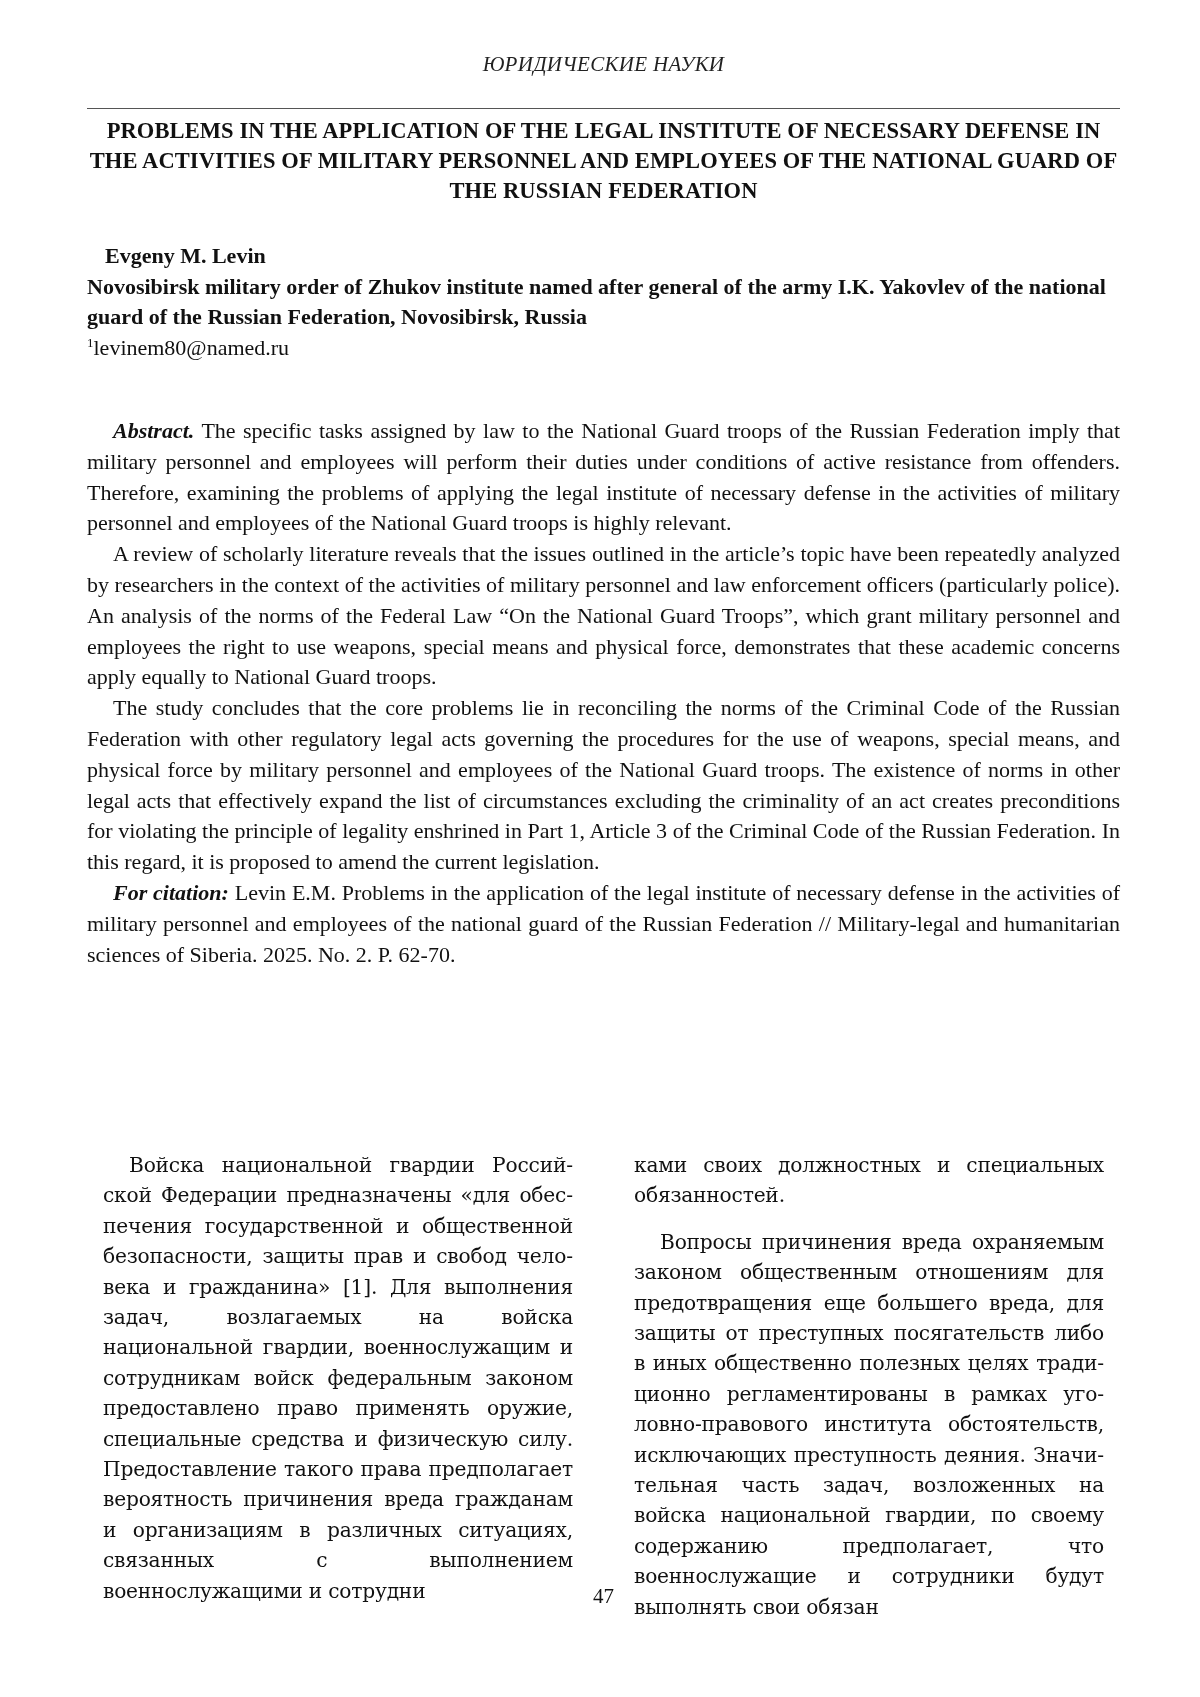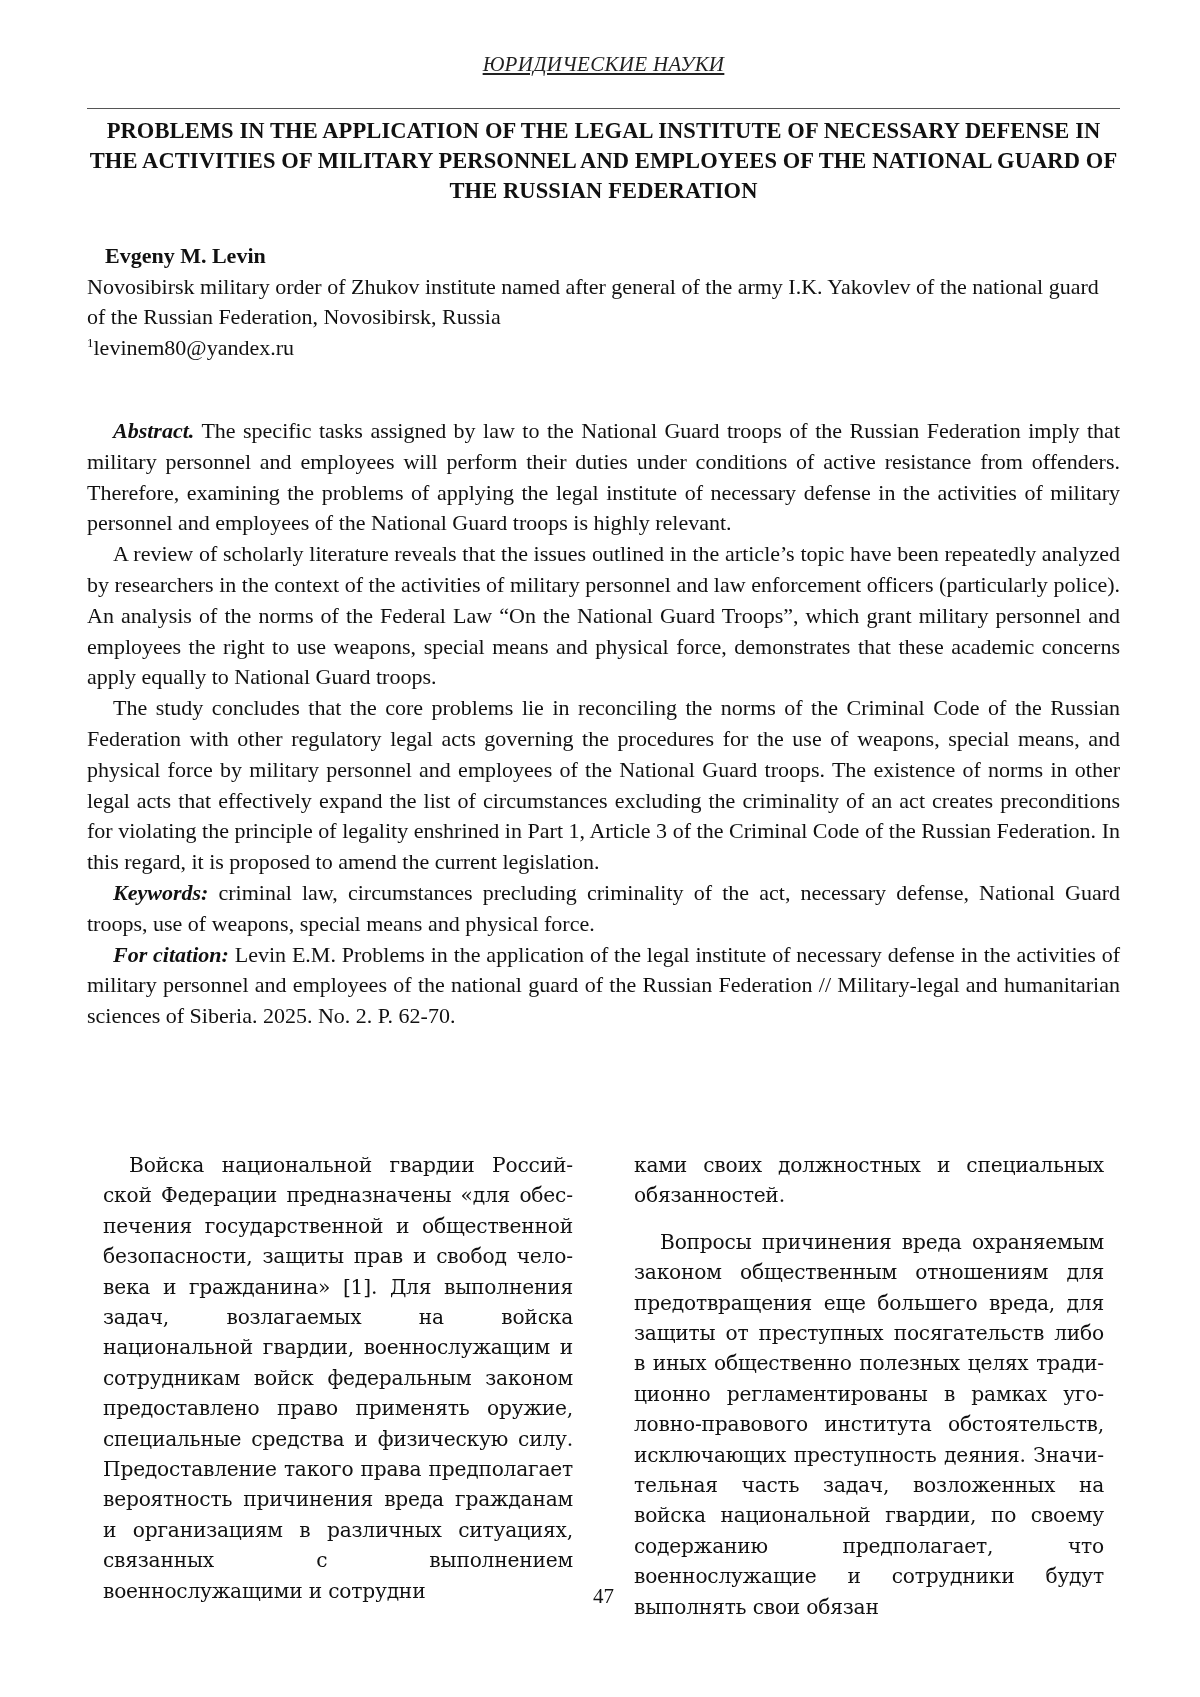--- a/index.html
+++ b/index.html
@@ -6,34 +6,34 @@
   body {
     width: 1200px; height: 1697px; position: relative; overflow: hidden;
     color: #111111;
     font-family: "Liberation Serif", "DejaVu Serif", serif;
   }
   .page { position: absolute; left: 87px; top: 0; width: 1033px; }
 
   .running-head {
     position: absolute; top: 52px; left: 0; width: 1033px;
     text-align: center; font-style: italic; font-size: 21px;
-    letter-spacing: 0.3px; color: #222; text-decoration: underline;
+    letter-spacing: 0.3px; color: #222;
   }
   .head-rule {
     position: absolute; top: 108px; left: 0; width: 1033px; height: 0;
     border-top: 1.5px solid #555;
   }
   .title {
     position: absolute; top: 116px; left: 0; width: 1033px;
     text-align: center; font-weight: bold; font-size: 22.5px;
     line-height: 30px; letter-spacing: 0.1px; margin: 0;
   }
   .author-block { position: absolute; top: 241px; left: 0; width: 1033px; font-size: 22px; line-height: 30.5px; }
   .author-name { font-weight: bold; display: block; margin-left: 18px; }
-  .affiliation { display: block; }
+  .affiliation { display: block; font-weight: bold; }
   .email { display: block; }
   .email sup { font-size: 13px; vertical-align: 8px; line-height: 0; }
 
   .abstract-block {
     position: absolute; top: 416px; left: 0; width: 1033px;
     font-size: 22px; line-height: 30.8px; text-align: justify;
   }
   .abstract-block p { margin: 0; text-indent: 26px; }
   .label-bi { font-weight: bold; font-style: italic; }
 
@@ -61,28 +61,27 @@
 <div class="page">
 
   <div class="running-head">ЮРИДИЧЕСКИЕ НАУКИ</div>
   <div class="head-rule"></div>
 
   <h1 class="title">PROBLEMS IN THE APPLICATION OF THE LEGAL INSTITUTE OF NECESSARY DEFENSE IN THE ACTIVITIES OF MILITARY PERSONNEL AND EMPLOYEES OF THE NATIONAL GUARD OF THE RUSSIAN FEDERATION</h1>
 
   <div class="author-block">
     <span class="author-name">Evgeny M. Levin</span>
     <span class="affiliation">Novosibirsk military order of Zhukov institute named after general of the army I.K. Yakovlev of the national guard of the Russian Federation, Novosibirsk, Russia</span>
-    <span class="email"><sup>1</sup><span>levinem80@yandex.ru</span></span>
+    <span class="email"><sup>1</sup><span>levinem80@named.ru</span></span>
   </div>
 
   <div class="abstract-block">
     <p><span class="label-bi">Abstract.</span> <span>The specific tasks assigned by law to the National Guard troops of the Russian Federation imply that military personnel and employees will perform their duties under conditions of active resistance from offenders. Therefore, examining the problems of applying the legal institute of necessary defense in the activities of military personnel and employees of the National Guard troops is highly relevant.</span></p>
     <p>A review of scholarly literature reveals that the issues outlined in the article’s topic have been repeatedly analyzed by researchers in the context of the activities of military personnel and law enforcement officers (particularly police). An analysis of the norms of the Federal Law “On the National Guard Troops”, which grant military personnel and employees the right to use weapons, special means and physical force, demonstrates that these academic concerns apply equally to National Guard troops.</p>
     <p>The study concludes that the core problems lie in reconciling the norms of the Criminal Code of the Russian Federation with other regulatory legal acts governing the procedures for the use of weapons, special means, and physical force by military personnel and employees of the National Guard troops. The existence of norms in other legal acts that effectively expand the list of circumstances excluding the criminality of an act creates preconditions for violating the principle of legality enshrined in Part 1, Article 3 of the Criminal Code of the Russian Federation. In this regard, it is proposed to amend the current legislation.</p>
-    <p><span class="label-bi">Keywords:</span> <span>criminal law, circumstances precluding criminality of the act, necessary defense, National Guard troops, use of weapons, special means and physical force.</span></p>
     <p><span class="label-bi">For citation:</span> <span>Levin E.M. Problems in the application of the legal institute of necessary defense in the activities of military personnel and employees of the national guard of the Russian Federation // Military-legal and humanitarian sciences of Siberia. 2025. No. 2. P. 62-70.</span></p>
   </div>
 
   <div class="columns">
     <div class="col">
       <p>Войска национальной гвардии Россий­ской Федерации предназначены «для обес­печения государственной и общественной безопасности, защиты прав и свобод чело­века и гражданина» [1]. Для выполнения за­дач, возлагаемых на войска национальной гвардии, военнослужащим и сотрудникам войск федеральным законом предоставлено право применять оружие, специальные средства и физическую силу. Предоставле­ние такого права предполагает вероятность причинения вреда гражданам и организаци­ям в различных ситуациях, связанных с вы­полнением военнослужащими и сотрудни­</p>
     </div>
     <div class="col">
       <p class="cont">ками своих должностных и специальных обязанностей.</p>
       <p class="gap">Вопросы причинения вреда охраняемым законом общественным отношениям для предотвращения еще большего вреда, для защиты от преступных посягательств либо в иных общественно полезных целях тради­ционно регламентированы в рамках уго­ловно-правового института обстоятельств, исключающих преступность деяния. Значи­тельная часть задач, возложенных на войска национальной гвардии, по своему содержа­нию предполагает, что военнослужащие и сотрудники будут выполнять свои обязан­</p>

